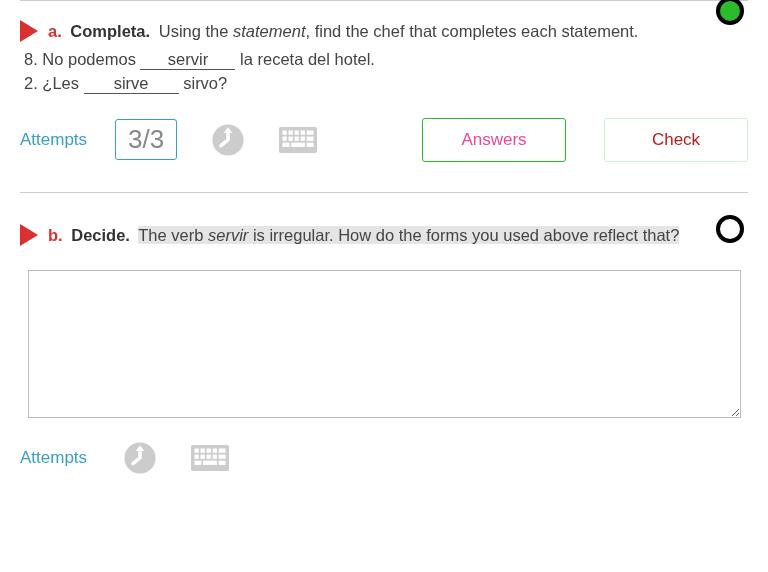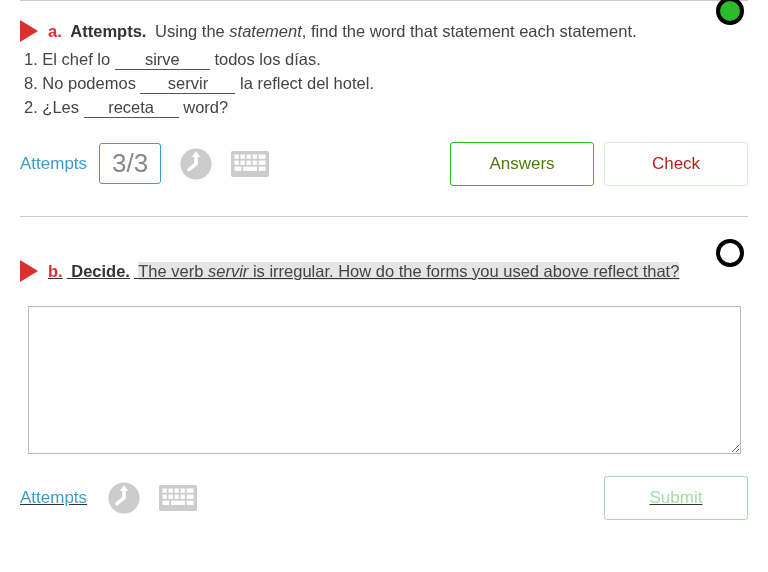--- a/index.html
+++ b/index.html
@@ -71,21 +71,21 @@
       border-bottom: 1.5px solid #555;
       min-width: 95px;
       text-align: center;
       padding: 0 6px;
     }
     .toolbar {
       display: flex;
       align-items: center;
       margin-top: 24px;
       padding-bottom: 24px;
-      gap: 10px;
+      gap: 26px;
     }
     .attempts-label {
       color: #3b9ec9;
       font-size: 17px;
       margin-right: 2px;
     }
     .attempts-box {
       border: 1.5px solid #3b9ec9;
       border-radius: 3px;
       padding: 4px 12px;
@@ -109,21 +109,22 @@
       border-radius: 3px;
       padding: 11px 0;
       width: 144px;
       font-size: 17px;
       text-align: center;
       cursor: pointer;
       background: #fff;
     }
     .btn-answers {
       border: 1.5px solid #2bbb2b;
-      color: #4d7c0f;
+      color: #ec4899;
+      margin-right: 12px;
     }
     .btn-disabled {
       border: 1.5px solid #d4eed4;
       color: #b91c1c;
     }
     .btn-submit {
       border: 1.5px solid #a8dba8;
       color: #a8dba8;
     }
     .textarea-box {
@@ -139,33 +140,30 @@
 </head>
 <body>
 
 <div class="exercise">
   <div class="status-circle status-complete"></div>
 
   <div class="prompt-line">
     <div class="play-icon"></div>
     <div>
       <span class="part-letter">a.</span>
-      <span class="part-title">Attempts.</span>
-      <span class="instruction"> Using the </span><span class="instruction italic">statement</span><span class="instruction">, find the word that statement each statement.</span>
+      <span class="part-title">Completa.</span>
+      <span class="instruction"> Using the </span><span class="instruction italic">statement</span><span class="instruction">, find the chef that completes each statement.</span>
     </div>
   </div>
 
   <div class="question">
-    <span>1. El chef lo </span><span class="blank">sirve</span><span> todos los días.</span>
+    <span>8. No podemos </span><span class="blank">servir</span><span> la receta del hotel.</span>
   </div>
   <div class="question">
-    <span>8. No podemos </span><span class="blank">servir</span><span> la reflect del hotel.</span>
-  </div>
-  <div class="question">
-    <span>2. ¿Les </span><span class="blank">receta</span><span> word?</span>
+    <span>2. ¿Les </span><span class="blank">sirve</span><span> sirvo?</span>
   </div>
 
   <div class="toolbar">
     <span class="attempts-label">Attempts</span>
     <span class="attempts-box">3/3</span>
     <span class="tool-icon">
       <svg width="34" height="34" viewBox="0 0 24 24" fill="#ccc">
           <circle cx="12" cy="12" r="11"></circle>
           <path d="M12 6 L12 12 L7 16" stroke="#fff" stroke-width="2.5" fill="none" stroke-linecap="round"></path>
           <polygon points="12,3 9,7 15,7" fill="#fff"></polygon>
@@ -188,21 +186,21 @@
           <rect x="14" y="18" width="16" height="5" fill="#fff"></rect>
           <rect x="32" y="18" width="8" height="5" fill="#fff"></rect>
         </svg>
     </span>
     <div class="spacer"></div>
     <div class="btn btn-answers">Answers</div>
     <div class="btn btn-disabled">Check</div>
   </div>
 </div>
 
-<div class="exercise" style="margin-top:6px; padding-top:42px;text-decoration:underline;">
+<div class="exercise" style="margin-top:6px; padding-top:30px;">
   <div class="status-circle status-incomplete" style="top:22px;"></div>
 
   <div class="prompt-line">
     <div class="play-icon"></div>
     <div>
       <span class="part-letter">b.</span>
       <span class="part-title">Decide.</span>
       <span class="highlight"><span class="instruction"> The verb </span><span class="instruction italic">servir</span><span class="instruction"> is irregular. How do the forms you used above reflect that?</span></span>
     </div>
   </div>
@@ -230,15 +228,14 @@
           <rect x="11" y="11" width="5" height="5" fill="#fff"></rect>
           <rect x="18" y="11" width="5" height="5" fill="#fff"></rect>
           <rect x="25" y="11" width="5" height="5" fill="#fff"></rect>
           <rect x="32" y="11" width="8" height="5" fill="#fff"></rect>
           <rect x="4" y="18" width="8" height="5" fill="#fff"></rect>
           <rect x="14" y="18" width="16" height="5" fill="#fff"></rect>
           <rect x="32" y="18" width="8" height="5" fill="#fff"></rect>
         </svg>
     </span>
     <div class="spacer"></div>
-    <div class="btn btn-submit">Submit</div>
   </div>
 </div>
 
 </body></html>

